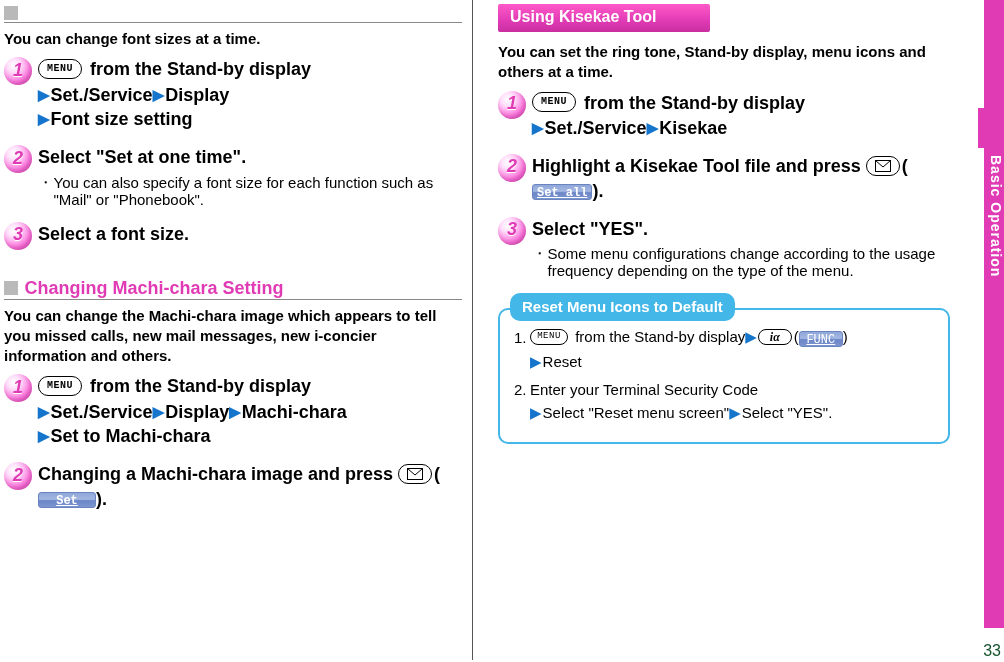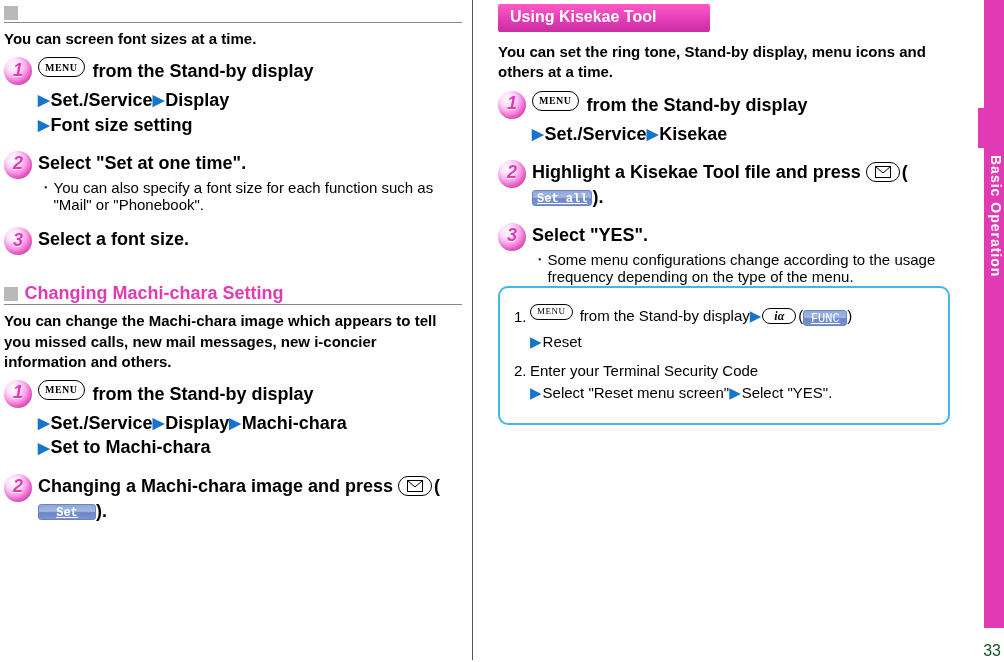--- a/index.html
+++ b/index.html
@@ -19,21 +19,21 @@
   .intro { font-weight: bold; font-size: 15px; color: #000; line-height: 1.35; margin-bottom: 8px; }
 
   .step { display: flex; margin: 6px 0 14px 0; }
   .badge { position: relative; width: 28px; height: 28px; flex: 0 0 28px; margin-right: 6px; border-radius: 50%; background: radial-gradient(circle at 35% 30%, #fff 0%, #ffdffa 25%, #ff6edc 65%, #e03bb5 100%); box-shadow: inset -2px -3px 4px rgba(0,0,0,.15); }
   .badge span { position: absolute; top: 44%; left: 50%; transform: translate(-50%,-50%); font-weight: bold; font-style: italic; color: #e03bb5; font-size: 18px; text-shadow: 0 1px 0 #fff; }
   .step .body { flex: 1 1 auto; }
   .step .body .lead { font-weight: bold; font-size: 18px; color: #000; line-height: 1.35; }
   .step .body .note { font-size: 15px; color: #000; margin: 4px 0 0 4px; display: flex; }
   .step .body .note .bullet { flex: 0 0 auto; margin-right: 4px; }
 
-  .key-menu { display: inline-flex; align-items: center; justify-content: center; min-width: 44px; height: 20px; border: 1.5px solid #000; border-radius: 10px; padding: 0 6px; font-size: 10px; font-family: Liberation Serif, serif; letter-spacing: .5px; vertical-align: middle; margin: 0 3px 11px 0; }
+  .key-menu { display: inline-flex; align-items: center; justify-content: center; min-width: 44px; height: 20px; border: 1.5px solid #000; border-radius: 10px; padding: 0 6px; font-size: 10px; font-family: Liberation Mono, monospace; letter-spacing: .5px; vertical-align: middle; margin: 0 3px 4px 0; }
   .key-mail { display: inline-flex; align-items: center; justify-content: center; width: 34px; height: 20px; border: 1.5px solid #000; border-radius: 10px; vertical-align: middle; margin: 0 2px 3px 0; position: relative; }
   .key-mail svg { width: 16px; height: 12px; }
   .key-ia { display: inline-flex; align-items: center; justify-content: center; width: 34px; height: 16px; border: 1.5px solid #000; border-radius: 10px; vertical-align: middle; margin: 0 2px 3px 0; font-family: "Times New Roman", serif; font-style: italic; font-weight: bold; font-size: 12px; }
   .tri { color: #1574cc; font-size: 15px; display: inline-block; vertical-align: middle; margin: 0 1px 2px 0; }
 
   .pill { display: inline-block; min-width: 58px; height: 16px; line-height: 16px; text-align: center; font-family: "Courier New", monospace; font-size: 12px; color: #fff; border-radius: 3px; vertical-align: middle; padding: 0 4px; border: 1px solid #6a84bf;
     background: linear-gradient(#8fa7da 0%, #a4b7e2 45%, #6b86c8 55%, #7d95cf 100%); text-decoration: underline; }
 
   .banner { width: 212px; background: linear-gradient(#ff59c8 0%, #e03bb5 60%, #c92ea0 100%); color: #fff; font-weight: bold; font-size: 16px; padding: 4px 12px 6px 12px; border-radius: 2px; margin-bottom: 10px; }
 
@@ -53,21 +53,21 @@
 <div class="vlabel">Basic Operation</div>
 <div class="page-num">33</div>
 
 <div class="page">
 
   <div class="column">
 
     <div class="subhead">
       <span class="square"></span>
     </div>
-    <p class="intro">You can screen font sizes at a time.</p>
+    <p class="intro">You can change font sizes at a time.</p>
 
     <div class="step">
       <div class="badge">
           <span>1</span>
         </div>
       <div class="body">
         <div class="lead">
           <span class="key-menu">MENU</span><span> from the Stand-by display</span><br>
           <span class="tri">▶</span><span>Set./Service</span><span class="tri">▶</span><span>Display</span><br>
           <span class="tri">▶</span><span>Font size setting</span>
@@ -175,20 +175,21 @@
       <div class="body">
         <div class="lead">Select "YES".</div>
         <div class="note">
             <span class="bullet">･</span>
             <span>Some menu configurations change according to the usage frequency depending on the type of the menu.</span>
           </div>
       </div>
     </div>
 
     <div class="cardwrap">
+      <div class="cardhead">Reset Menu Icons to Default</div>
       <div class="cardbody">
         <ol>
           <li>
             <span class="n">1. </span><span class="key-menu" style="min-width:38px; height:16px; font-size:9px;">MENU</span><span> from the Stand-by display</span><span class="tri">▶</span><span class="key-ia">iα</span><span>(</span><span class="pill" style="min-width:44px;">FUNC</span><span>)</span><br>
             <span class="n"></span><span class="tri">▶</span><span>Reset</span>
           </li>
           <li>
             <span class="n">2. </span><span>Enter your Terminal Security Code</span><br>
             <span class="n"></span><span class="tri">▶</span><span>Select "Reset menu screen"</span><span class="tri">▶</span><span>Select "YES".</span>
           </li>

